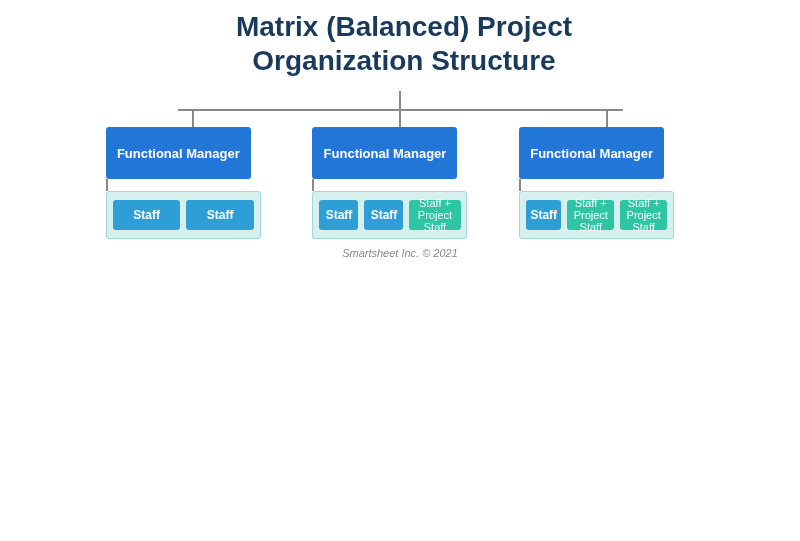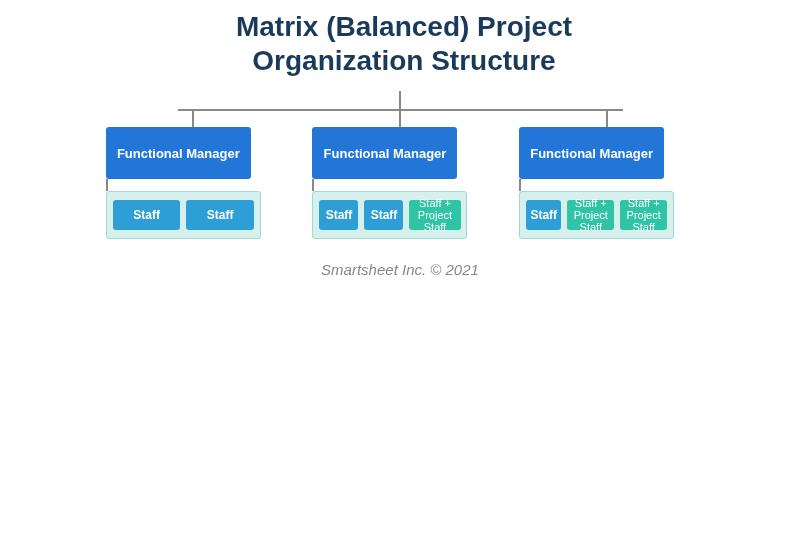--- a/index.html
+++ b/index.html
@@ -127,23 +127,23 @@
       height: 30px;
       border-radius: 3px;
       display: flex;
       align-items: center;
       justify-content: center;
       text-align: center;
       padding: 2px 4px;
     }
 
     .footer {
-      font-size: 15px;
+      font-size: 11px;
       color: #888;
-      margin-top: 22px;
+      margin-top: 8px;
       font-style: italic;
     }
 
     
     .top-section {
       display: flex;
       flex-direction: column;
       align-items: center;
       width: 100%;
     }

